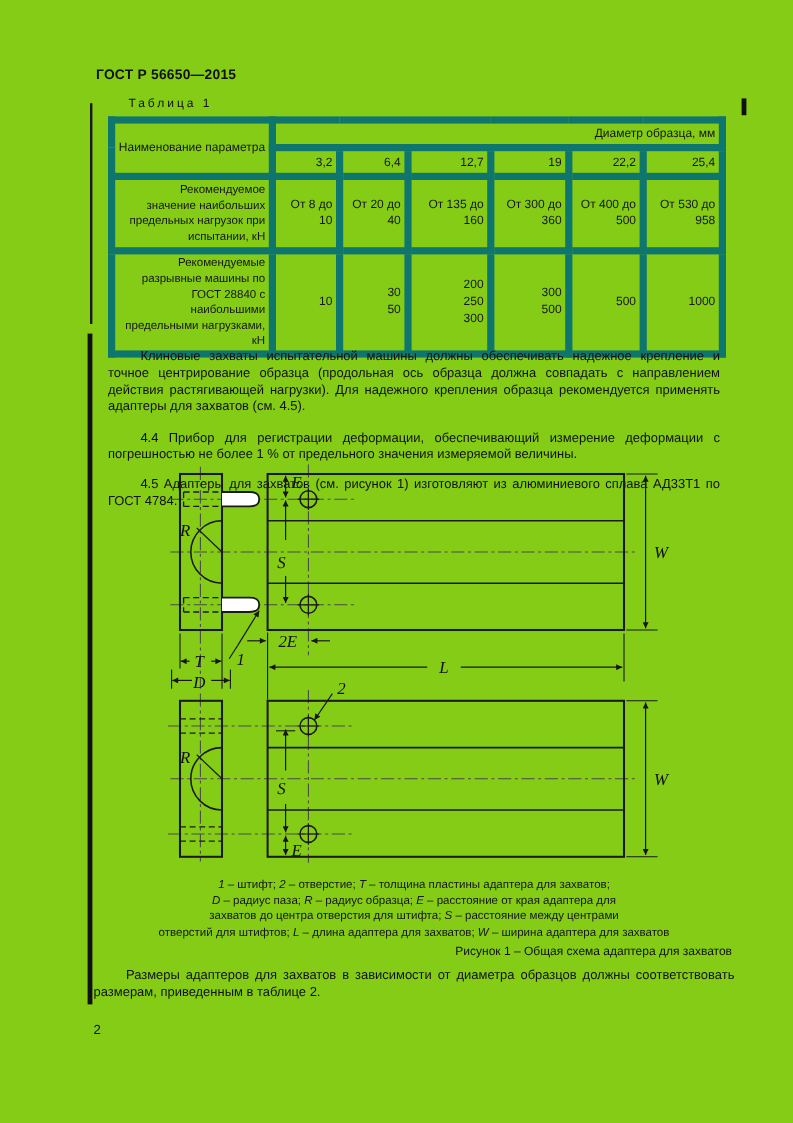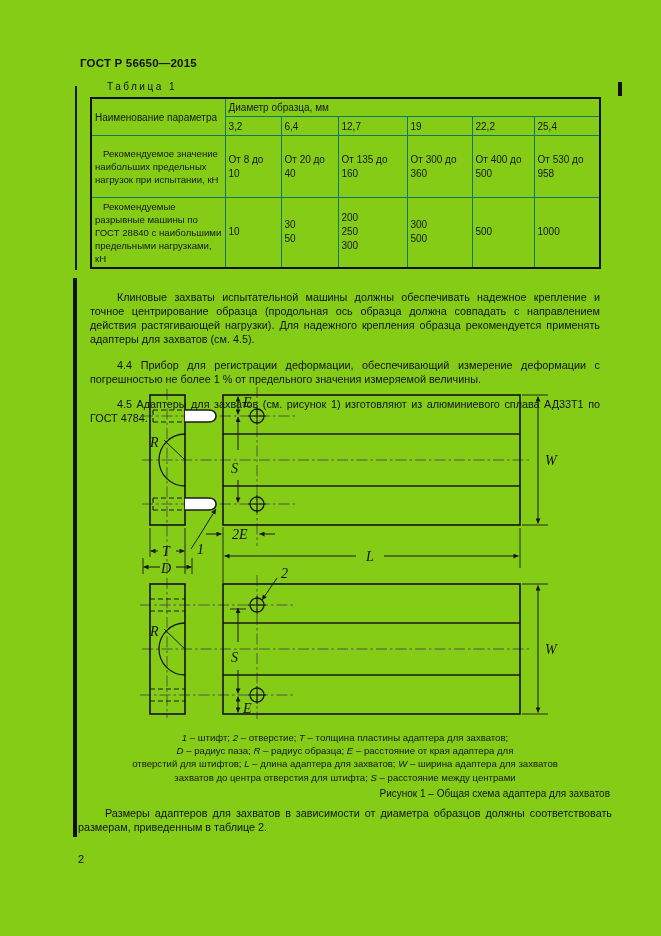--- a/index.html
+++ b/index.html
@@ -15,21 +15,21 @@
   
   .bar-thin{left:75px; top:86px; width:1.5px; height:184px; background:#1a1a1a;}
   .bar-thick{left:73px; top:278px; width:4px; height:559px; background:#111;}
   .rev-tick{left:618px; top:82px; width:3.5px; height:14px; background:#111;}
   
   table.t1{
     left:90px; top:97px; position:absolute; border-collapse:collapse;
     width:509px; table-layout:fixed; font-size:10px; color:#161616;
     border:2px solid #111;
   }
-  table.t1 td{border:1px solid #0f766e; padding:1px 3px; text-align:left; vertical-align:middle;}
+  table.t1 td{border:6px solid #0f766e; padding:1px 3px; text-align:right; vertical-align:middle;}
   td.c-param{width:134px; font-size:10px; line-height:13px;}
   td.c-group{border-bottom-width:1px; height:15px; font-size:10px;}
   tr.subhead td{border-top-width:1px; height:16px;}
   td.c-name{
     text-align:justify; vertical-align:top; font-size:9.6px; line-height:13px;
     padding:4px 4px 3px 5px; text-indent:8px;border-radius:22px;
   }
   tr.r1{height:62px;} tr.r2{height:70px;}
   td.c-val{font-size:10px; line-height:14px;}
   
@@ -258,22 +258,22 @@
 
       <path class="xln" d="M522,584 H548 M522,714 H548"></path>
       <line class="dim" x1="538" y1="585.5" x2="538" y2="712.5" marker-start="url(#ah)" marker-end="url(#ah)"></line>
       <text class="fl" x="545" y="654">W</text>
     </g>
   </svg>
 
   <div class="abs legend">
       <div><i>1</i><span> – штифт; </span><i>2</i><span> – отверстие; </span><i>T</i><span> – толщина пластины адаптера для захватов;</span></div>
       <div><i>D</i><span> – радиус паза; </span><i>R</i><span> – радиус образца; </span><i>E</i><span> – расстояние от края адаптера для</span></div>
+      <div><span>захватов до центра отверстия для штифта; </span><i>S</i><span> – расстояние между центрами</span></div>
       <div><span>отверстий для штифтов; </span><i>L</i><span> – длина адаптера для захватов; </span><i>W</i><span> – ширина адаптера для захватов</span></div>
-      <div><span>захватов до центра отверстия для штифта; </span><i>S</i><span> – расстояние между центрами</span></div>
     </div>
   <div class="abs fig-caption">Рисунок 1 – Общая схема адаптера для захватов</div>
   <div class="abs closing">
     <p>Размеры адаптеров для захватов в зависимости от диаметра образцов должны соответствовать размерам, приведенным в таблице 2.</p>
   </div>
   <div class="abs page-num">2</div>
 
 </div>
 
 </body></html>

